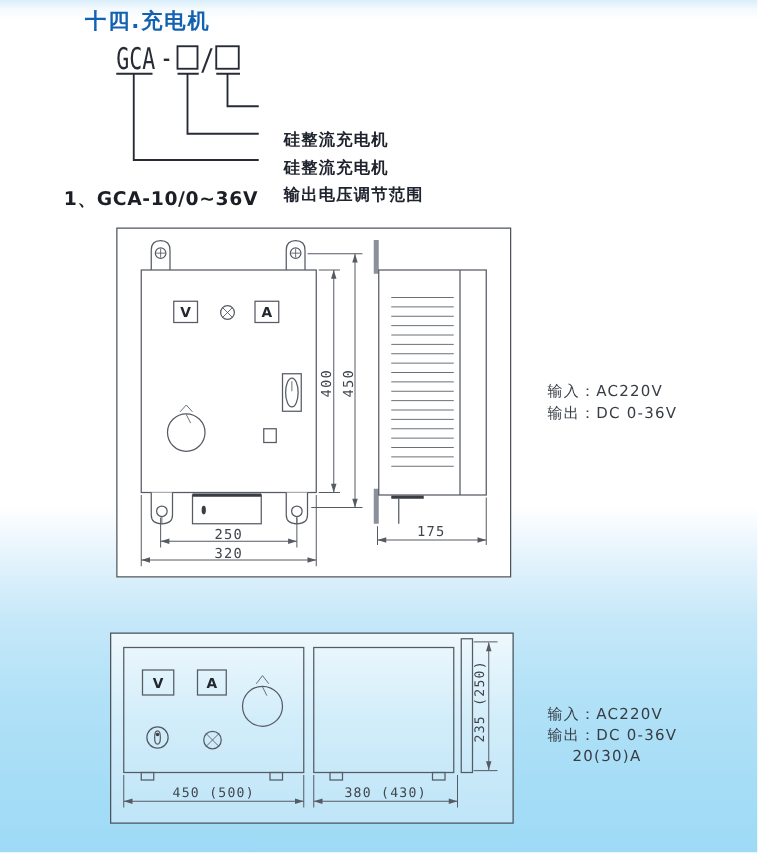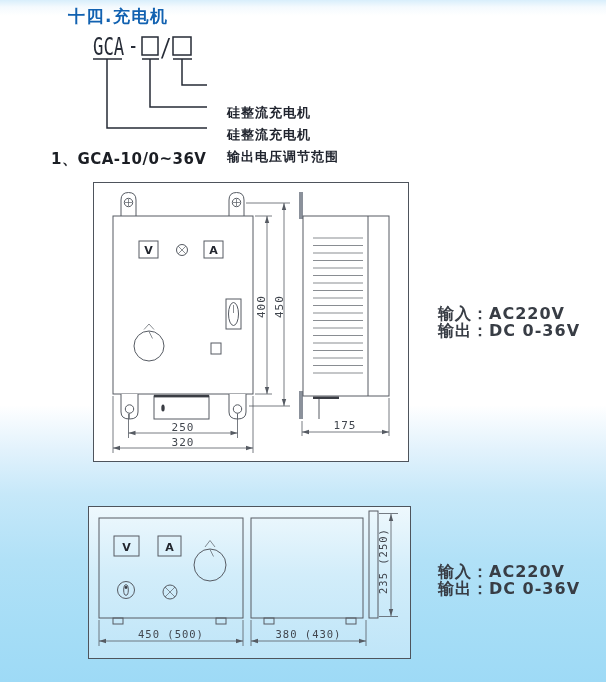--- a/index.html
+++ b/index.html
@@ -13,22 +13,22 @@
     color:#1262b1;letter-spacing:1.5px;}
   .legend-svg{position:absolute;left:88px;top:30px;}
   .leg-label{position:absolute;left:227px;font-size:13px;font-weight:bold;color:#20242e;
     letter-spacing:1px;line-height:13px;white-space:nowrap;margin-top:28px;}
   .sec-heading{position:absolute;left:51px;margin:0;font-size:15px;font-weight:bold;
     color:#1b1e24;letter-spacing:0.5px;}
   .panel{position:absolute;border:1px solid #4e545c;}
   .p1{left:93px;top:182px;width:314px;height:278px;background:#ffffff;}
   .p2{left:88px;top:506px;width:321px;height:151px;
     background:linear-gradient(180deg,#eef8fd,#d2edfa 45%,#bfe5f8);}
-  .specs{position:absolute;font-size:16px;color:#383d45;line-height:17px;letter-spacing:1px;
-    white-space:nowrap;font-weight:bold;}
+  .specs{position:absolute;font-size:12px;color:#383d45;line-height:17px;letter-spacing:1px;
+    white-space:nowrap;}
   .specs .indent{padding-left:20px;}
   svg{display:block;}
   .ln{stroke:#565b63;stroke-width:1;fill:none;}
   .fillw{fill:#ffffff;stroke:#565b63;stroke-width:1;}
   .nofill{fill:none;stroke:#565b63;stroke-width:1;}
   .thin{stroke:#565b63;stroke-width:0.7;fill:none;}
   .dim{stroke:#565b63;stroke-width:0.8;fill:none;}
   .thick{fill:#3a3d44;stroke:none;}
   .grayfill{fill:#8b919b;stroke:none;}
   .arr{fill:#565b63;stroke:none;}
@@ -218,15 +218,16 @@
 
       <text class="dimtxt2" x="82" y="130.5" text-anchor="middle">450 (500)</text>
       <text class="dimtxt2" x="219.5" y="130.5" text-anchor="middle">380 (430)</text>
       <text class="dimtxt2" transform="translate(298,87) rotate(-90)">235 (250)</text>
     </svg>
   </div>
 
   <div class="specs" style="left:438px;top:563px">
     <div>输入：AC220V</div>
     <div>输出：DC 0-36V</div>
+    <div class="indent">20(30)A</div>
   </div>
 
 </div>
 
 </body></html>

